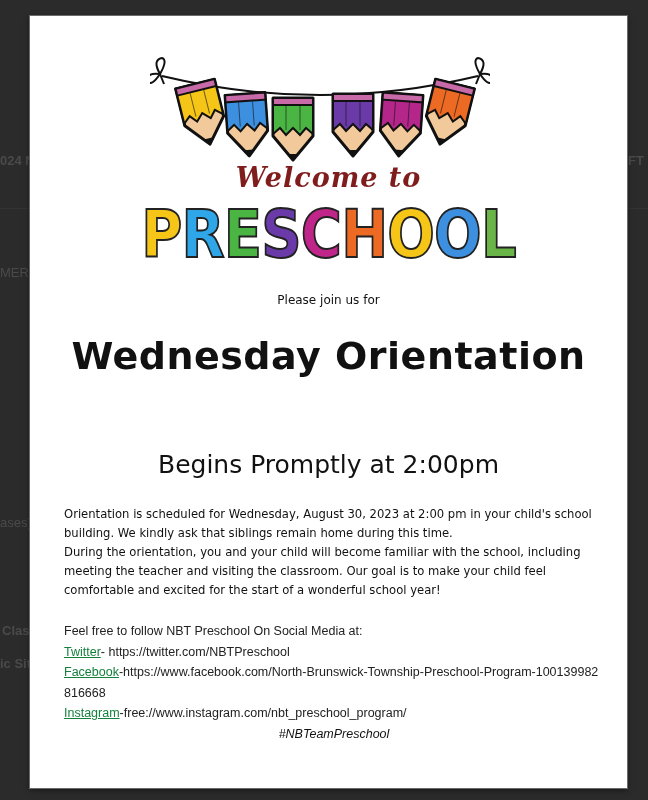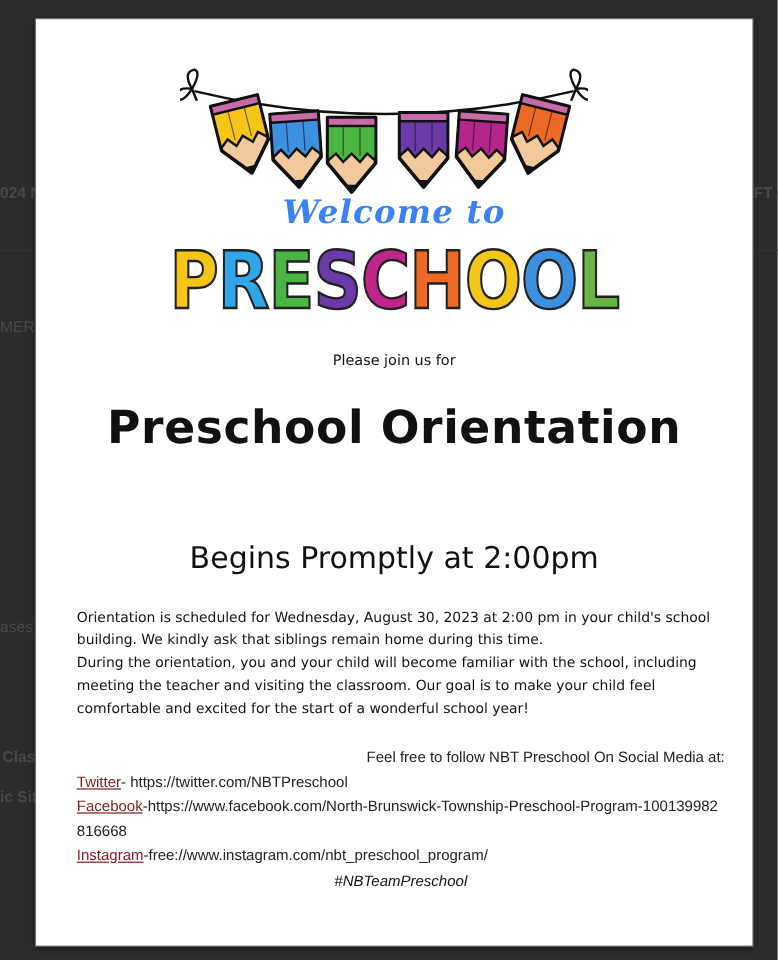--- a/index.html
+++ b/index.html
@@ -15,21 +15,21 @@
   .bg-line { position:absolute; height:1px; background:#333; }
   .doc {
     position:absolute; left:30px; top:16px; width:597px; height:772px;
     background:#ffffff;
     box-shadow: 0 0 0 1px #6a6a6a, 0 2px 6px rgba(0,0,0,0.5);
   }
   .banner { position:absolute; left:120px; top:38px; width:340px; height:110px; }
   .welcome {
     position:absolute; left:0; width:597px; top:146px; text-align:center;
     font-family:"DejaVu Serif", serif; font-style:italic; font-weight:bold;
-    font-size:27px; color:#3b82f6; letter-spacing:1px;
+    font-size:27px; color:#7f1d1d; letter-spacing:1px;
   }
   .preschool {
     position:absolute; left:0; width:597px; top:183px; text-align:center;
     font-family:"DejaVu Sans", sans-serif; font-weight:bold; font-size:66px;
     line-height:72px; letter-spacing:-1px; transform:scaleX(0.85);
   }
   .preschool span { -webkit-text-stroke:2px #222; }
   .center-line {
     position:absolute; left:0; width:597px; text-align:center; color:#111;
     font-family:"DejaVu Sans", sans-serif; white-space:nowrap;
@@ -41,22 +41,22 @@
   .time { top:434px; font-size:25px; }
   .body-para {
     position:absolute; left:34px; width:540px; top:489px;
     font-family:"DejaVu Sans", sans-serif; font-size:11.6px; line-height:19px; color:#111;
   }
   .body-para p { margin:0; }
   .social {
     position:absolute; left:34px; width:540px; top:605px;
     font-family:"Liberation Sans", sans-serif; font-size:12.5px; line-height:20.5px; color:#222;
   }
-  .social .head { text-align:right; }
-  .social a { color:#7f1d1d; text-decoration:underline;margin-top:40px; }
+  .social .head { text-align:left; }
+  .social a { color:#15803d; text-decoration:underline;margin-top:40px; }
   .social .hashtag { text-align:center; font-weight:normal; font-style:italic; color:#111; }
 </style>
 </head>
 <body>
 
 <div>
   <div class="bg-frag" style="left:0;top:154px;">024 N</div>
   <div class="bg-line" style="left:0;top:208px;width:30px;"></div>
   <div class="bg-frag" style="left:0;top:266px;font-weight:normal;">MER ed</div>
   <div class="bg-frag" style="left:0;top:516px;font-weight:normal;">ases)</div>
@@ -126,21 +126,21 @@
           <path d="M-5 56 L0 62 L5 56 Z" fill="#111"></path>
         </g>
       </g>
   </svg>
 
   <div class="welcome">Welcome to</div>
 
   <div class="preschool" id="preschool"><span style="color: rgb(245, 197, 24);">P</span><span style="color: rgb(47, 166, 232);">R</span><span style="color: rgb(75, 181, 67);">E</span><span style="color: rgb(106, 58, 168);">S</span><span style="color: rgb(192, 38, 138);">C</span><span style="color: rgb(236, 106, 35);">H</span><span style="color: rgb(245, 197, 24);">O</span><span style="color: rgb(61, 143, 224);">O</span><span style="color: rgb(106, 181, 71);">L</span></div>
 
   <div class="center-line join">Please join us for</div>
-  <div class="center-line title">Preschool Orientation</div>
+  <div class="center-line title">Wednesday Orientation</div>
   <div class="center-line time">Begins Promptly at 2:00pm</div>
 
   <div class="body-para">
     <p>Orientation is scheduled for Wednesday, August 30, 2023 at 2:00 pm in your child's school building. We kindly ask that siblings remain home during this time.</p>
     <p>During the orientation, you and your child will become familiar with the school, including meeting the teacher and visiting the classroom. Our goal is to make your child feel comfortable and excited for the start of a wonderful school year!</p>
   </div>
 
   <div class="social">
     <div class="head">Feel free to follow NBT Preschool On Social Media at:</div>
     <div>

